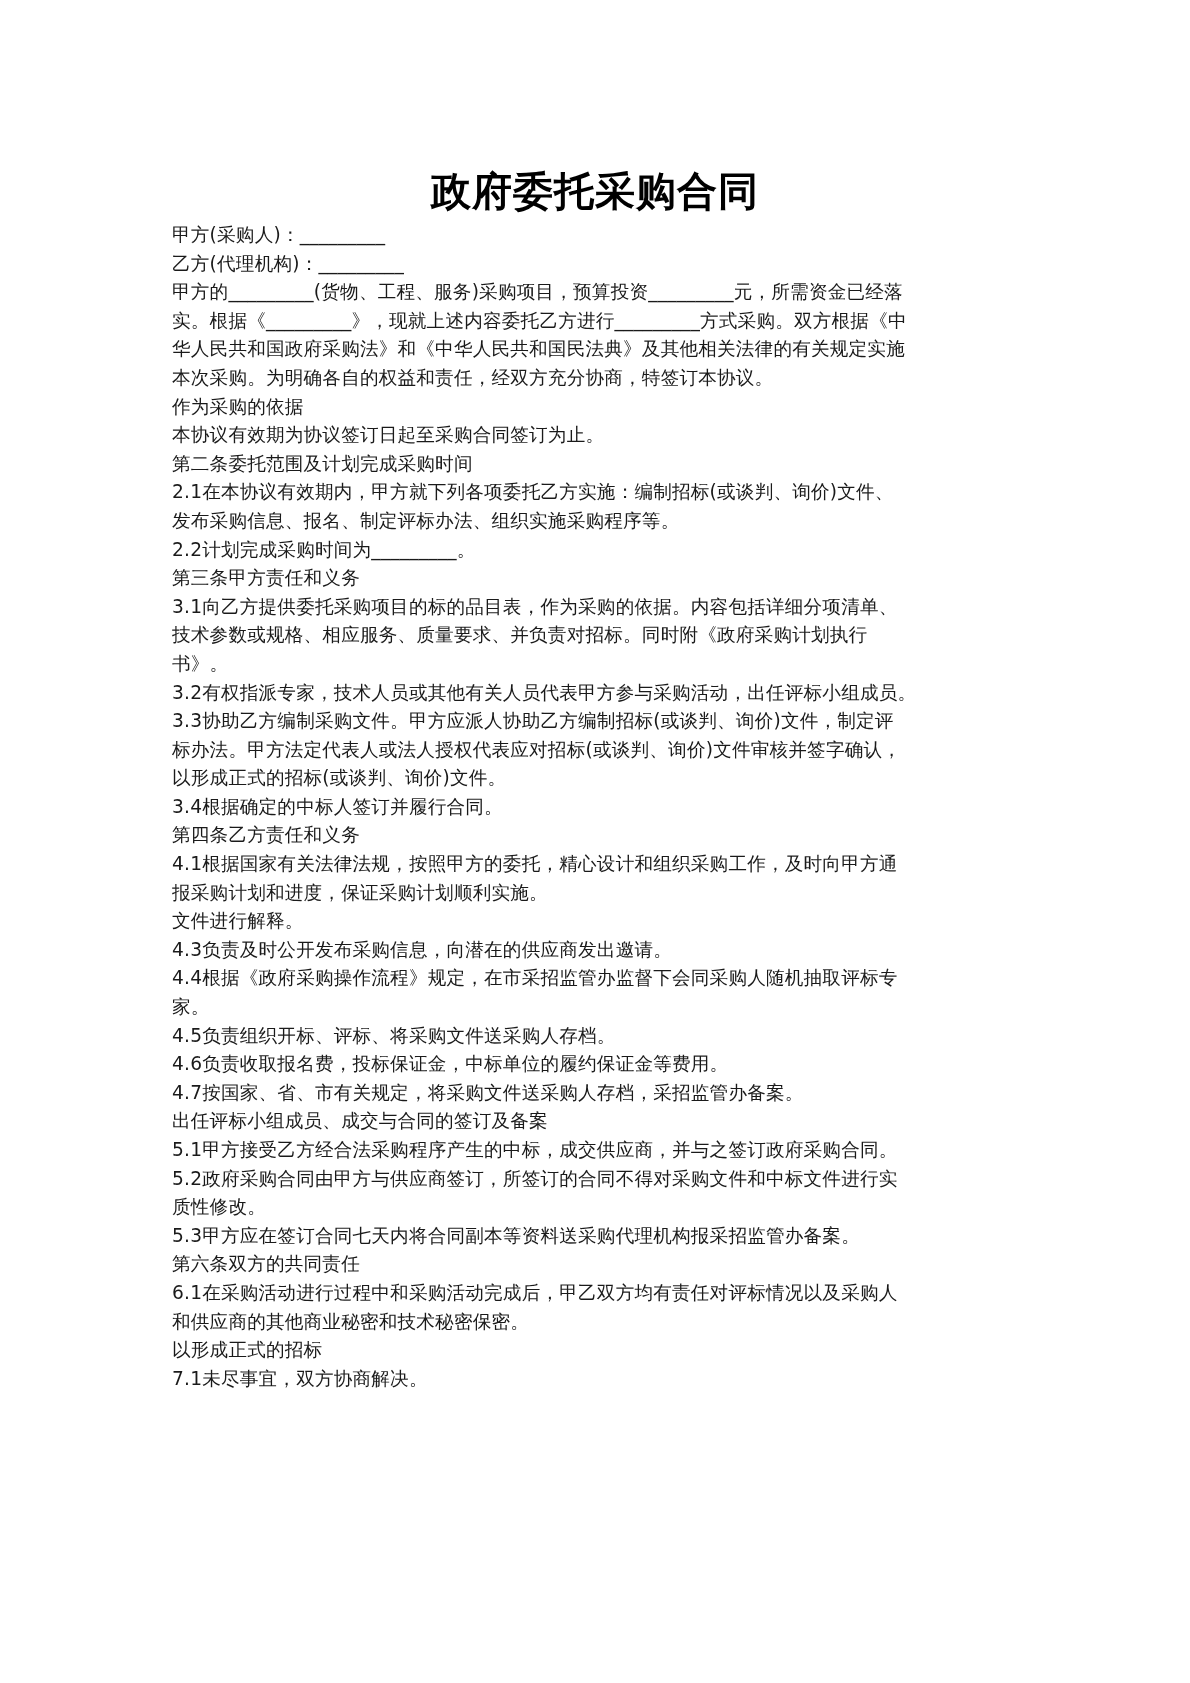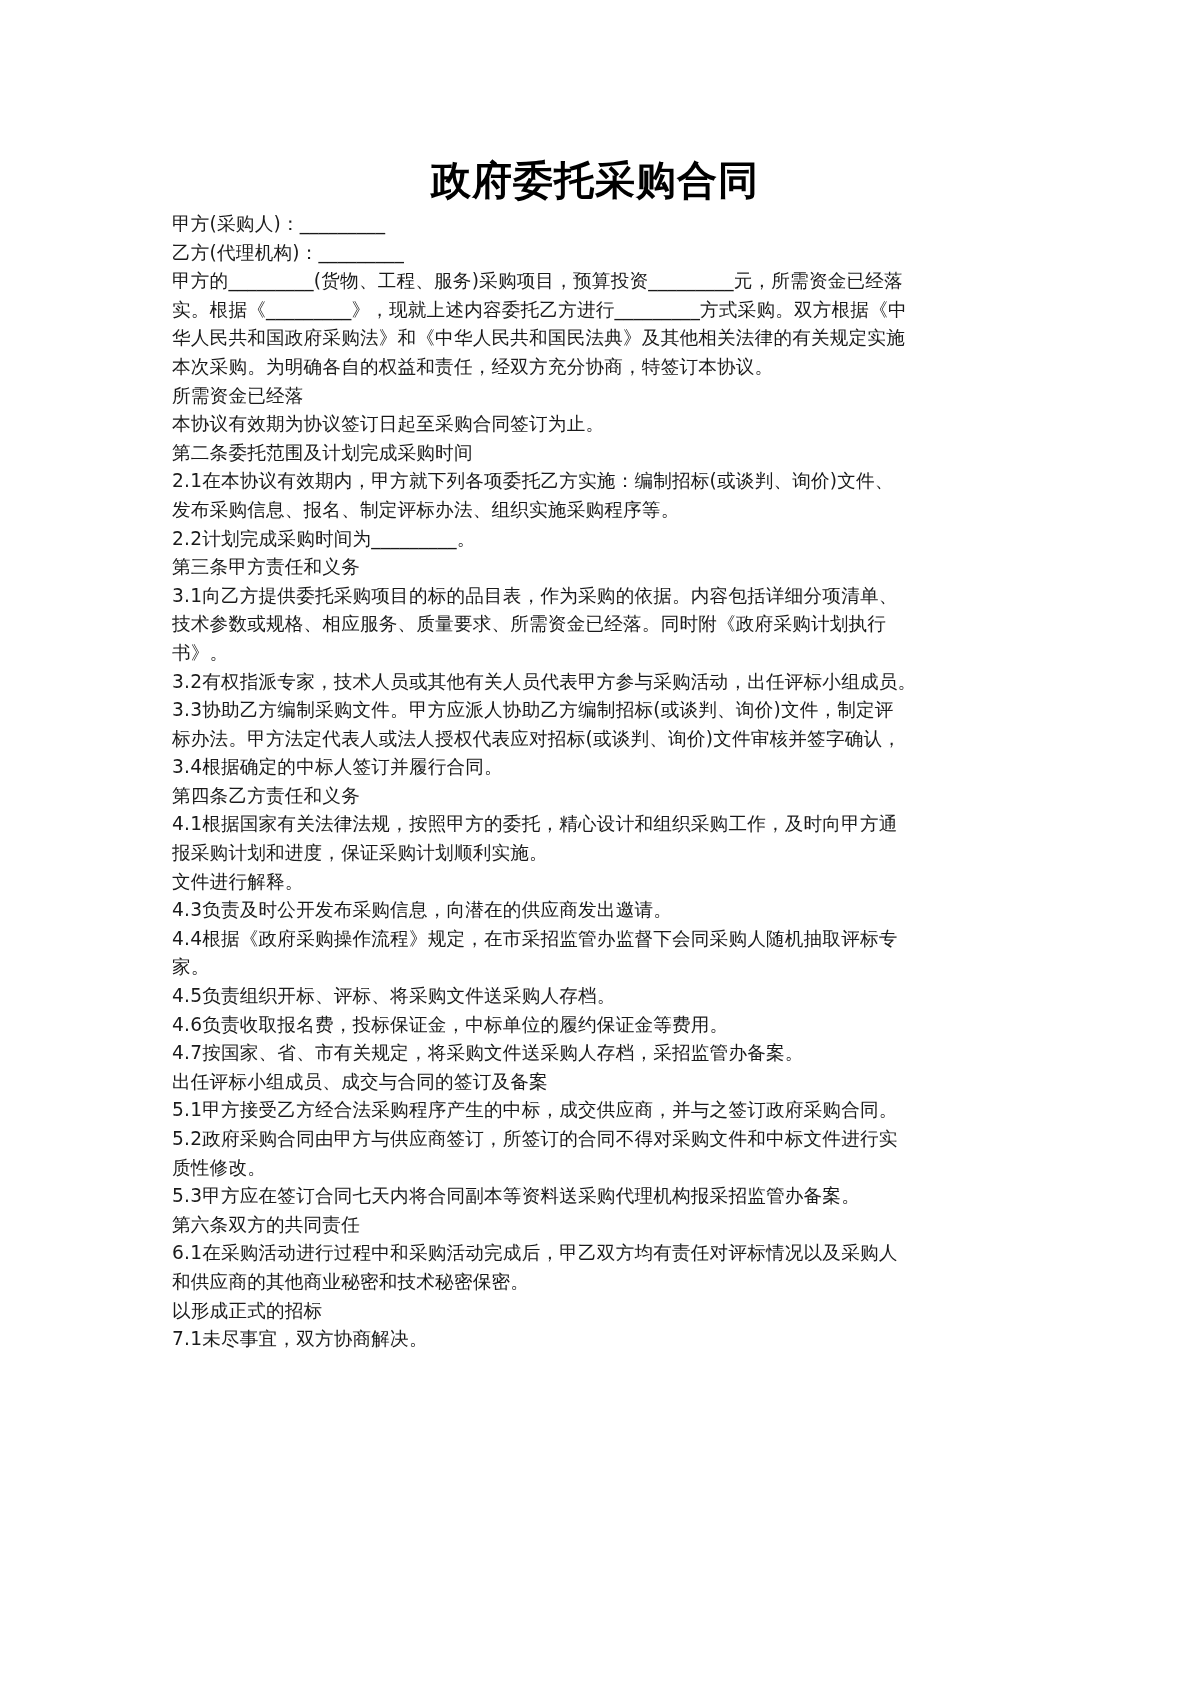--- a/index.html
+++ b/index.html
@@ -1,17 +1,17 @@
 <!DOCTYPE html>
 <html><head>
 <meta charset="utf-8">
 <style>
   html, body { margin: 0; padding: 0; background: #ffffff; }
   body { width: 1190px; height: 1683px; position: relative; overflow: hidden; }
-  .page { position: absolute; left: 172px; top: 152px; width: 846px; color: #111; }
+  .page { position: absolute; left: 172px; top: 163px; width: 846px; color: #111; }
   .title {
     text-align: center; font-family: "DejaVu Serif", serif; font-weight: bold;
     font-size: 40px; line-height: 56px; margin: 0 0 2px 0; letter-spacing: 1px; color: #000;
   }
   .line {
     font-family: "DejaVu Sans", sans-serif; font-size: 18.6px; line-height: 28.6px;
     margin: 0; white-space: nowrap; letter-spacing: 0.2px; color: #1a1a1a;
   }
 </style>
 </head>
@@ -19,33 +19,34 @@
 
 <div class="page">
   <h1 class="title">政府委托采购合同</h1>
   <div id="body-lines">
     <p class="line">甲方(采购人)：_________</p>
     <p class="line">乙方(代理机构)：_________</p>
     <p class="line">甲方的_________(货物、工程、服务)采购项目，预算投资_________元，所需资金已经落</p>
     <p class="line">实。根据《_________》，现就上述内容委托乙方进行_________方式采购。双方根据《中</p>
     <p class="line">华人民共和国政府采购法》和《中华人民共和国民法典》及其他相关法律的有关规定实施</p>
     <p class="line">本次采购。为明确各自的权益和责任，经双方充分协商，特签订本协议。</p>
-    <p class="line">所需资金已经落</p>
+    <p class="line">作为采购的依据</p>
     <p class="line">本协议有效期为协议签订日起至采购合同签订为止。</p>
     <p class="line">第二条委托范围及计划完成采购时间</p>
     <p class="line">2.1在本协议有效期内，甲方就下列各项委托乙方实施：编制招标(或谈判、询价)文件、</p>
     <p class="line">发布采购信息、报名、制定评标办法、组织实施采购程序等。</p>
     <p class="line">2.2计划完成采购时间为_________。</p>
     <p class="line">第三条甲方责任和义务</p>
     <p class="line">3.1向乙方提供委托采购项目的标的品目表，作为采购的依据。内容包括详细分项清单、</p>
-    <p class="line">技术参数或规格、相应服务、质量要求、所需资金已经落。同时附《政府采购计划执行</p>
+    <p class="line">技术参数或规格、相应服务、质量要求、并负责对招标。同时附《政府采购计划执行</p>
     <p class="line">书》。</p>
     <p class="line">3.2有权指派专家，技术人员或其他有关人员代表甲方参与采购活动，出任评标小组成员。</p>
     <p class="line">3.3协助乙方编制采购文件。甲方应派人协助乙方编制招标(或谈判、询价)文件，制定评</p>
     <p class="line">标办法。甲方法定代表人或法人授权代表应对招标(或谈判、询价)文件审核并签字确认，</p>
+    <p class="line">以形成正式的招标(或谈判、询价)文件。</p>
     <p class="line">3.4根据确定的中标人签订并履行合同。</p>
     <p class="line">第四条乙方责任和义务</p>
     <p class="line">4.1根据国家有关法律法规，按照甲方的委托，精心设计和组织采购工作，及时向甲方通</p>
     <p class="line">报采购计划和进度，保证采购计划顺利实施。</p>
     <p class="line">文件进行解释。</p>
     <p class="line">4.3负责及时公开发布采购信息，向潜在的供应商发出邀请。</p>
     <p class="line">4.4根据《政府采购操作流程》规定，在市采招监管办监督下会同采购人随机抽取评标专</p>
     <p class="line">家。</p>
     <p class="line">4.5负责组织开标、评标、将采购文件送采购人存档。</p>
     <p class="line">4.6负责收取报名费，投标保证金，中标单位的履约保证金等费用。</p>

